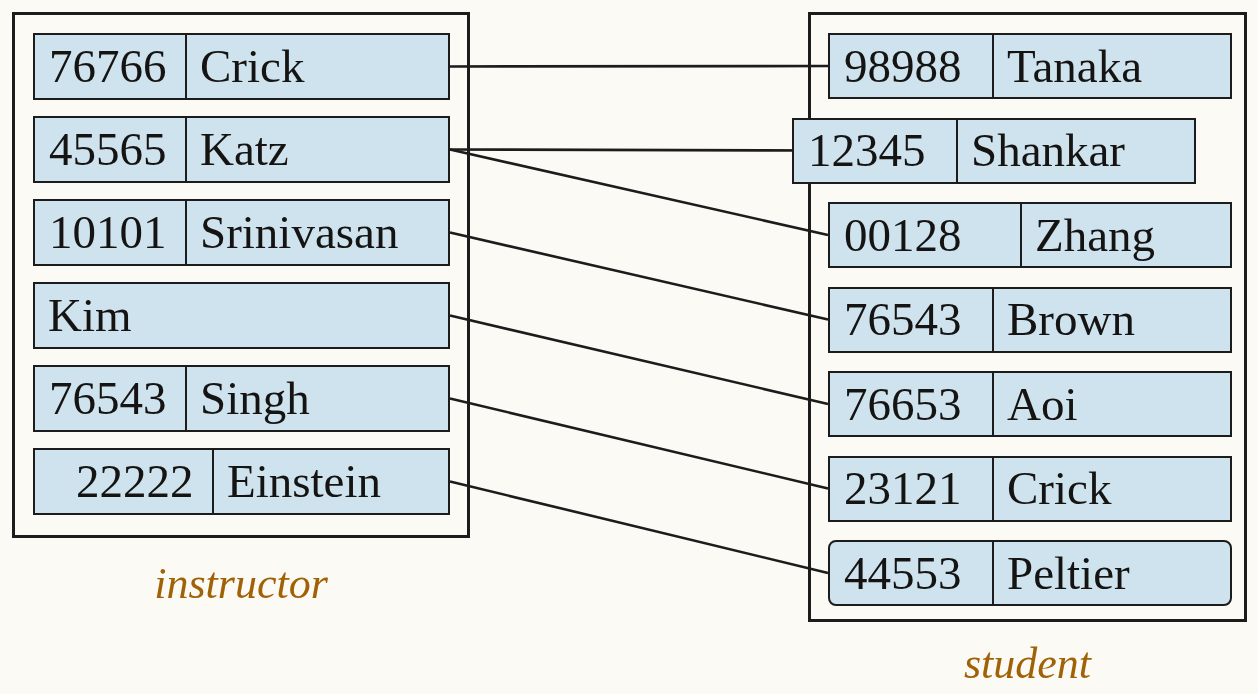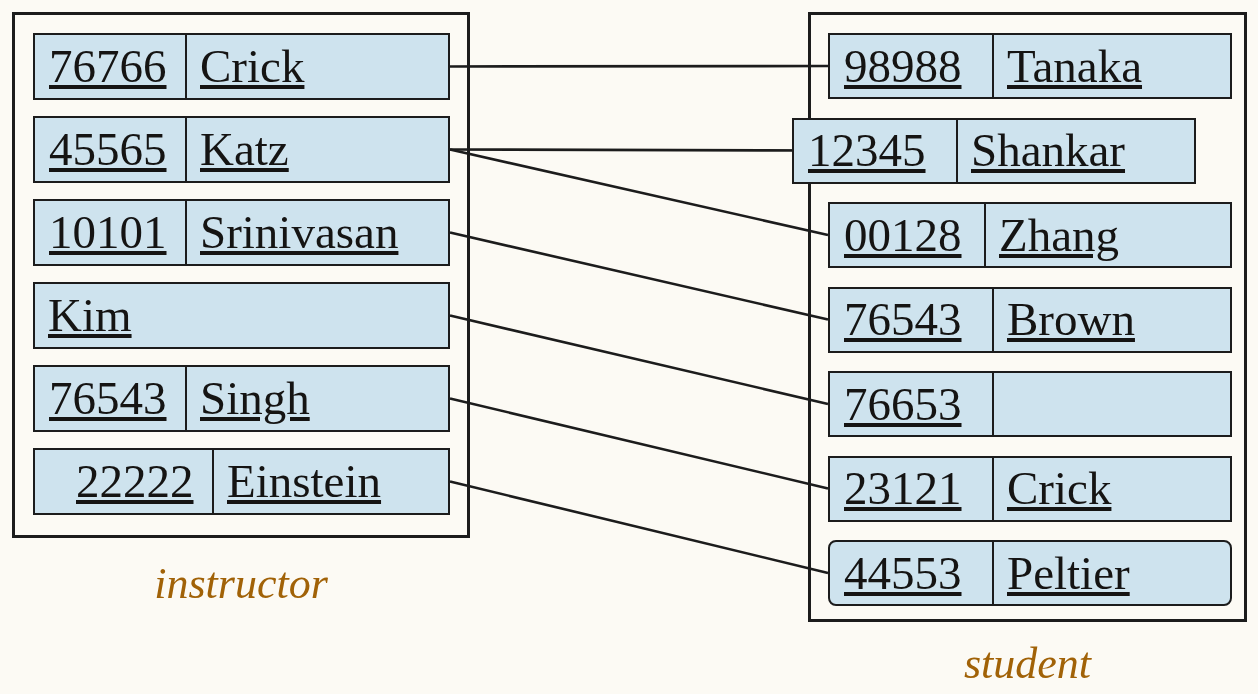--- a/index.html
+++ b/index.html
@@ -40,21 +40,20 @@
     font-size: 47px;
     line-height: 1;
     color: #151413;
   }
   .cell {
     display: flex;
     align-items: center;
     box-sizing: border-box;
     white-space: nowrap;
     overflow: hidden;
-    text-decoration: underline;
   }
   .id-cell {
     border-right: 2.5px solid #1c1c1c;
     padding-left: 14px;
   }
   .name-cell { padding-left: 13px; flex: 1; }
   .table-label {
     position: absolute;
     text-align: center;
     font-style: italic;
@@ -112,29 +111,30 @@
   <div id="student-rows">
       <div class="record-row" style="left: 828px; top: 33px; width: 404px; height: 66px; background: rgb(206, 227, 238);">
         <span class="cell id-cell" style="width: 164px;">98988</span>
         <span class="cell name-cell">Tanaka</span>
       </div>
       <div class="record-row" style="left: 792px; top: 117.5px; width: 404px; height: 66px; background: rgb(206, 227, 238); justify-content: center;">
         <span class="cell id-cell" style="width: 164px;">12345</span>
         <span class="cell name-cell">Shankar</span>
       </div>
       <div class="record-row" style="left: 828px; top: 202px; width: 404px; height: 66px; background: rgb(206, 227, 238);">
-        <span class="cell id-cell" style="width: 156px;">00128</span>
+        <span class="cell id-cell" style="width: 192px;">00128</span>
         <span class="cell name-cell">Zhang</span>
       </div>
       <div class="record-row" style="left: 828px; top: 286.5px; width: 404px; height: 66px; background: rgb(206, 227, 238);">
         <span class="cell id-cell" style="width: 164px;">76543</span>
         <span class="cell name-cell">Brown</span>
       </div>
       <div class="record-row" style="left: 828px; top: 371px; width: 404px; height: 66px; background: rgb(206, 227, 238);">
         <span class="cell id-cell" style="width: 164px;">76653</span>
+        <span class="cell name-cell">Aoi</span>
       </div>
       <div class="record-row" style="left: 828px; top: 455.5px; width: 404px; height: 66px; background: rgb(206, 227, 238);">
         <span class="cell id-cell" style="width: 164px;">23121</span>
         <span class="cell name-cell">Crick</span>
       </div>
       <div class="record-row" style="left: 828px; top: 540px; width: 404px; height: 66px; background: rgb(206, 227, 238); border-radius: 8px;">
         <span class="cell id-cell" style="width: 164px;">44553</span>
         <span class="cell name-cell">Peltier</span>
       </div>
     </div>

